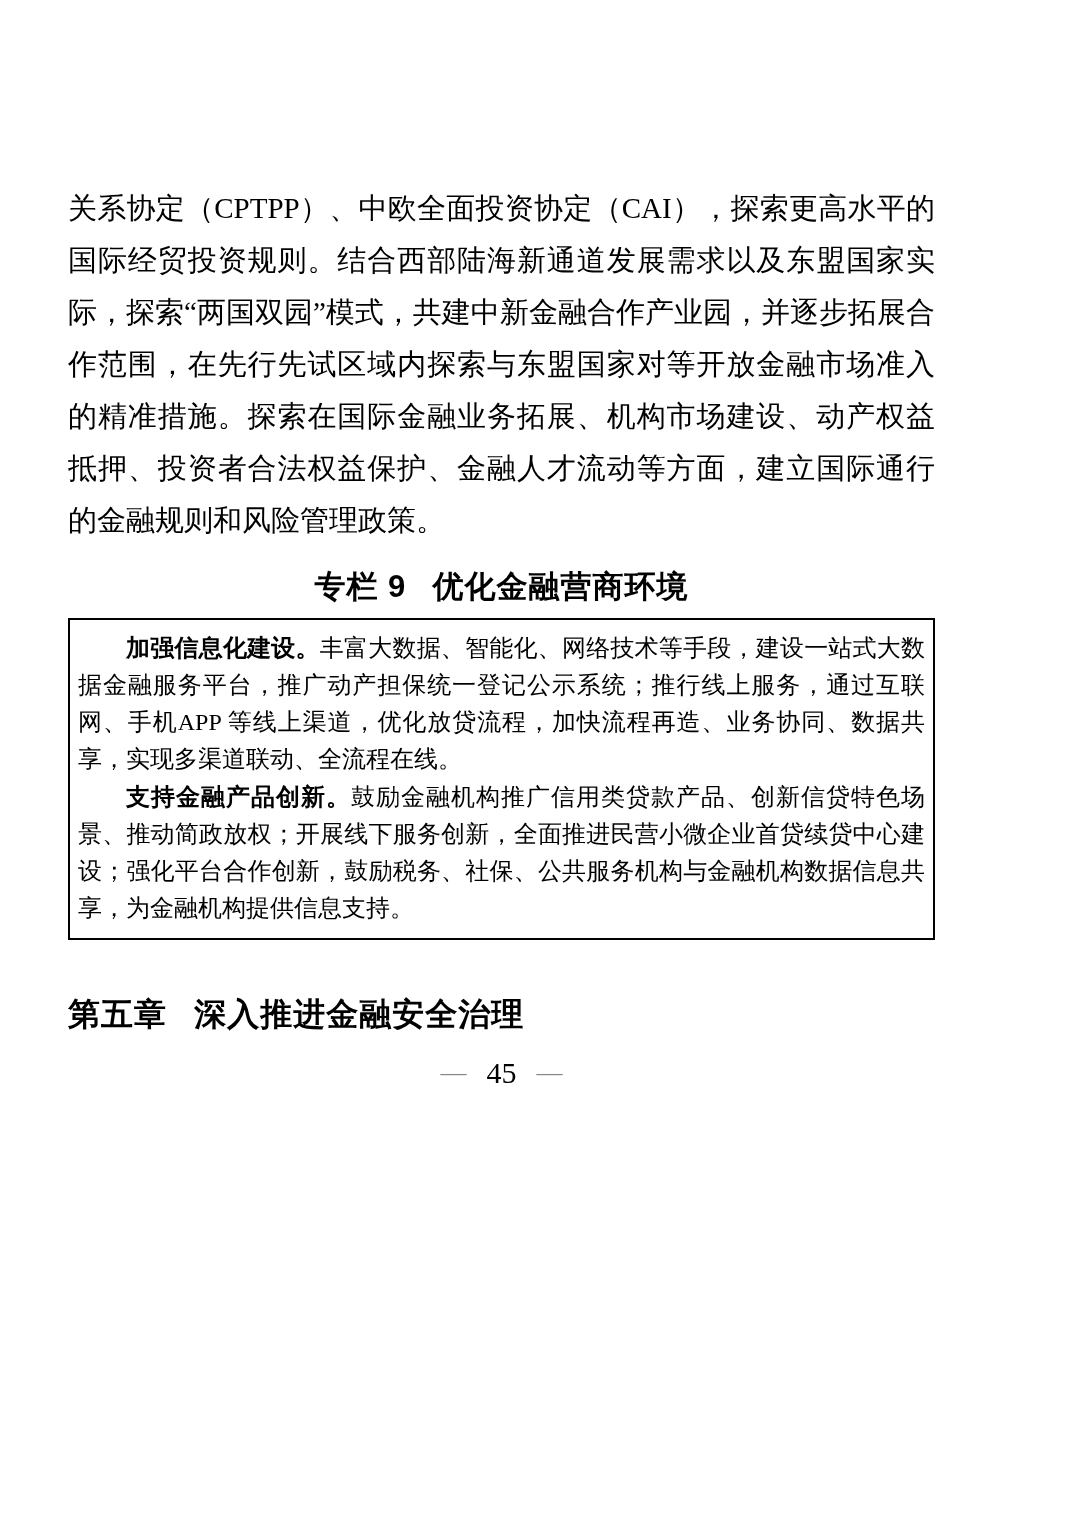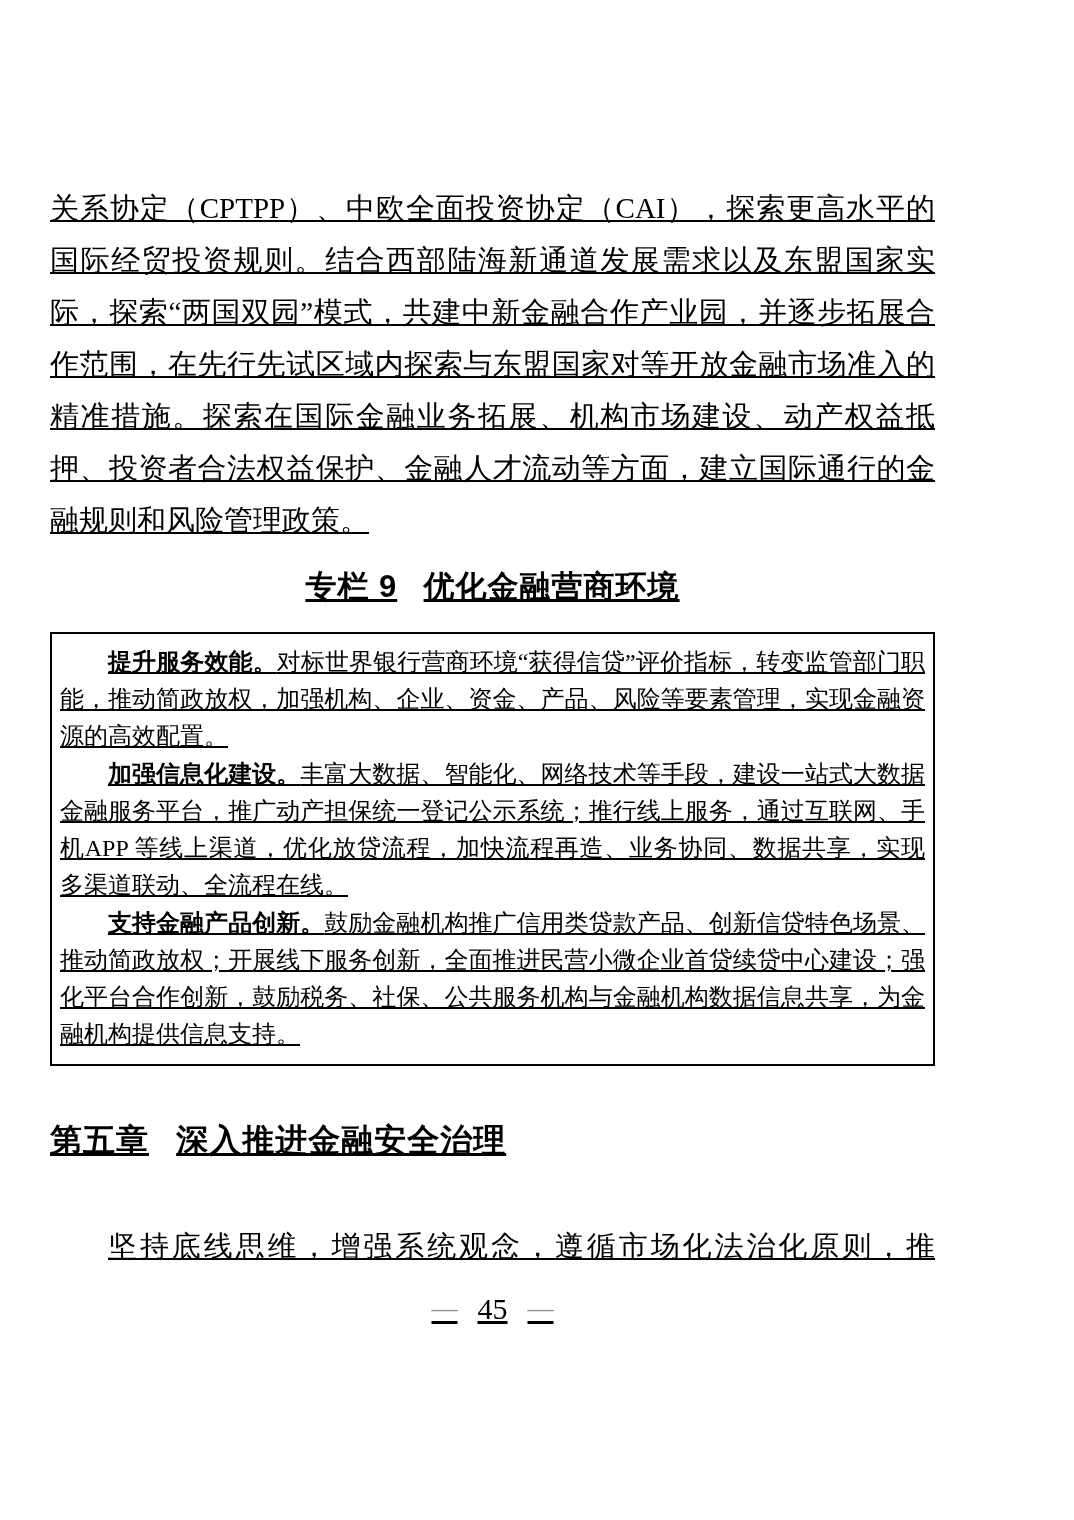--- a/index.html
+++ b/index.html
@@ -12,35 +12,34 @@
     height: 1520px;
     position: relative;
     font-family: "Liberation Serif", "DejaVu Serif", serif;
     color: #000000;
     overflow: hidden;
   }
   .page {
     box-sizing: border-box;
     width: 100%;
     height: 100%;
-    padding: 182px 139px 0 50px;
-    text-decoration: underline;
+    padding: 182px 139px 0 68px;
   }
   
   .body-text {
     font-size: 29px;
     line-height: 52px;
     margin: 0;
     text-align: justify;
     text-justify: inter-character;
   }
   .intro-paragraph { }
   
   .box-title {
-    margin: 20px 0 24px 0;
+    margin: 20px 0 10px 0;
     font-family: "Liberation Sans", "DejaVu Sans", sans-serif;
     font-weight: bold;
     font-size: 31px;
     line-height: 42px;
     text-align: center;
     letter-spacing: 1px;
   }
   .box-title .label { margin-right: 0.85em; }
   
   .callout-box {
@@ -99,33 +98,29 @@
 <div class="page">
 
   <p class="body-text intro-paragraph">关系协定（CPTPP）、中欧全面投资协定（CAI），探索更高水平的国际经贸投资规则。结合西部陆海新通道发展需求以及东盟国家实际，探索“两国双园”模式，共建中新金融合作产业园，并逐步拓展合作范围，在先行先试区域内探索与东盟国家对等开放金融市场准入的精准措施。探索在国际金融业务拓展、机构市场建设、动产权益抵押、投资者合法权益保护、金融人才流动等方面，建立国际通行的金融规则和风险管理政策。</p>
 
   <h2 class="box-title">
     <span class="label">专栏 9</span><span>优化金融营商环境</span>
   </h2>
 
   <div class="callout-box">
     <p class="box-para">
-      <span class="lead">提升服务效能。</span><span>对标世界银行营商环境“获得信贷”评价指标，转变监管部门职能，推动简政放权，加强机构、企业、资金、产品、风险等要素管理，实现金融资源的高效配置。</span>
-    </p>
-    <p class="box-para">
       <span class="lead">加强信息化建设。</span><span>丰富大数据、智能化、网络技术等手段，建设一站式大数据金融服务平台，推广动产担保统一登记公示系统；推行线上服务，通过互联网、手机APP 等线上渠道，优化放贷流程，加快流程再造、业务协同、数据共享，实现多渠道联动、全流程在线。</span>
     </p>
     <p class="box-para">
       <span class="lead">支持金融产品创新。</span><span>鼓励金融机构推广信用类贷款产品、创新信贷特色场景、推动简政放权；开展线下服务创新，全面推进民营小微企业首贷续贷中心建设；强化平台合作创新，鼓励税务、社保、公共服务机构与金融机构数据信息共享，为金融机构提供信息支持。</span>
     </p>
   </div>
 
   <h1 class="chapter-title">
     <span class="label">第五章</span><span>深入推进金融安全治理</span>
   </h1>
 
-  <p class="body-text closing-paragraph">坚持底线思维，增强系统观念，遵循市场化法治化原则，推</p>
 
   <div class="page-footer">
     <span class="dash">—</span><span class="page-num">45</span><span class="dash">—</span>
   </div>
 
 </div>
 
 </body></html>

